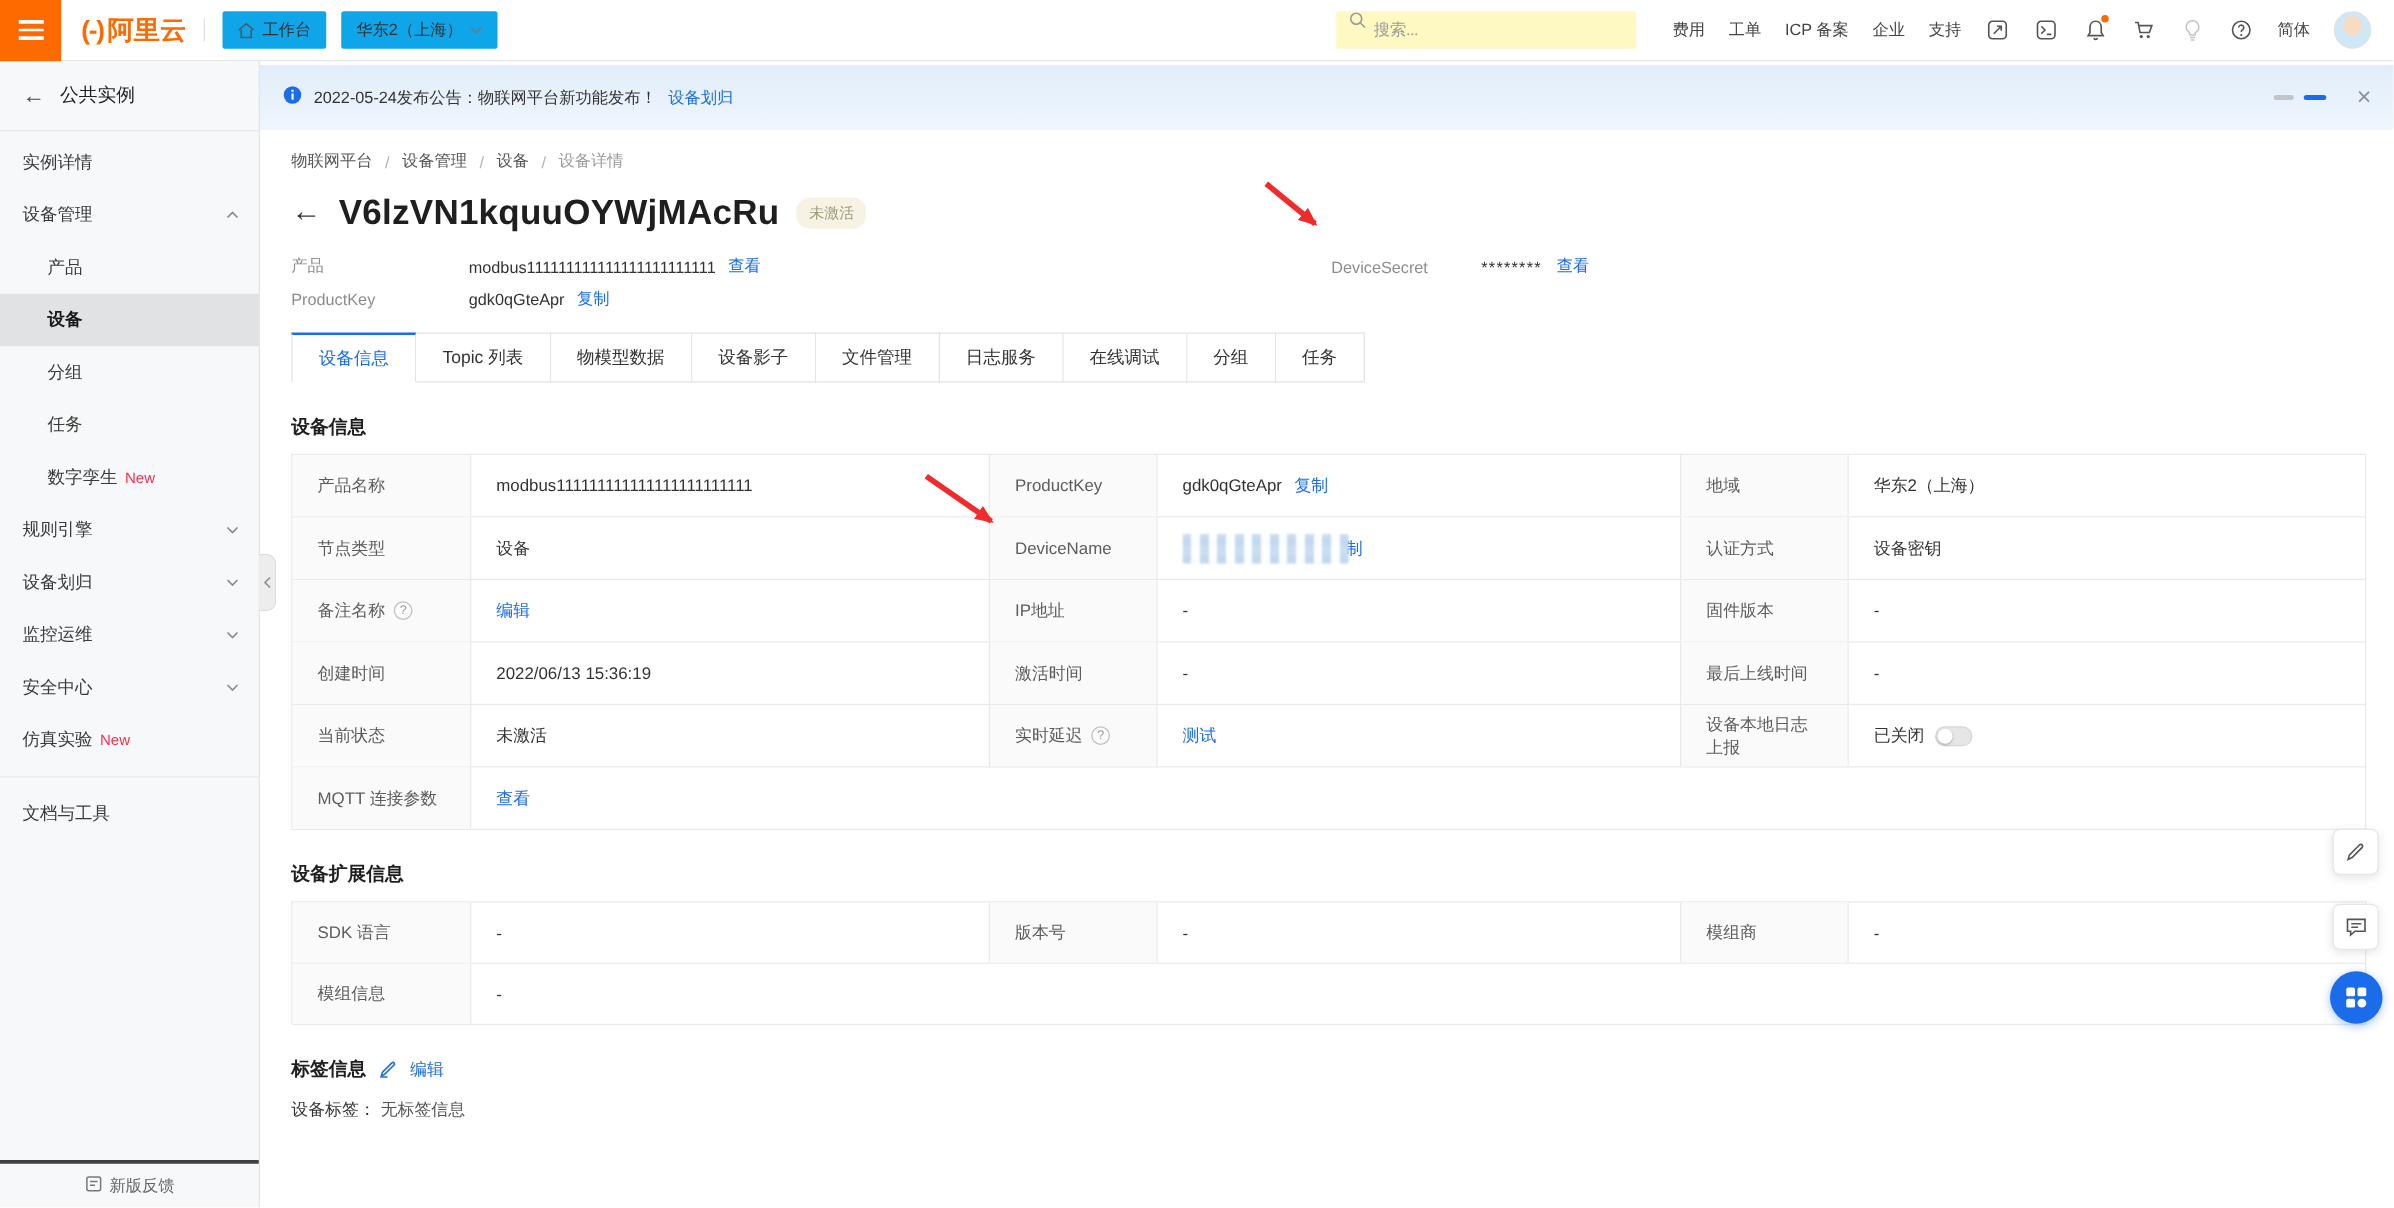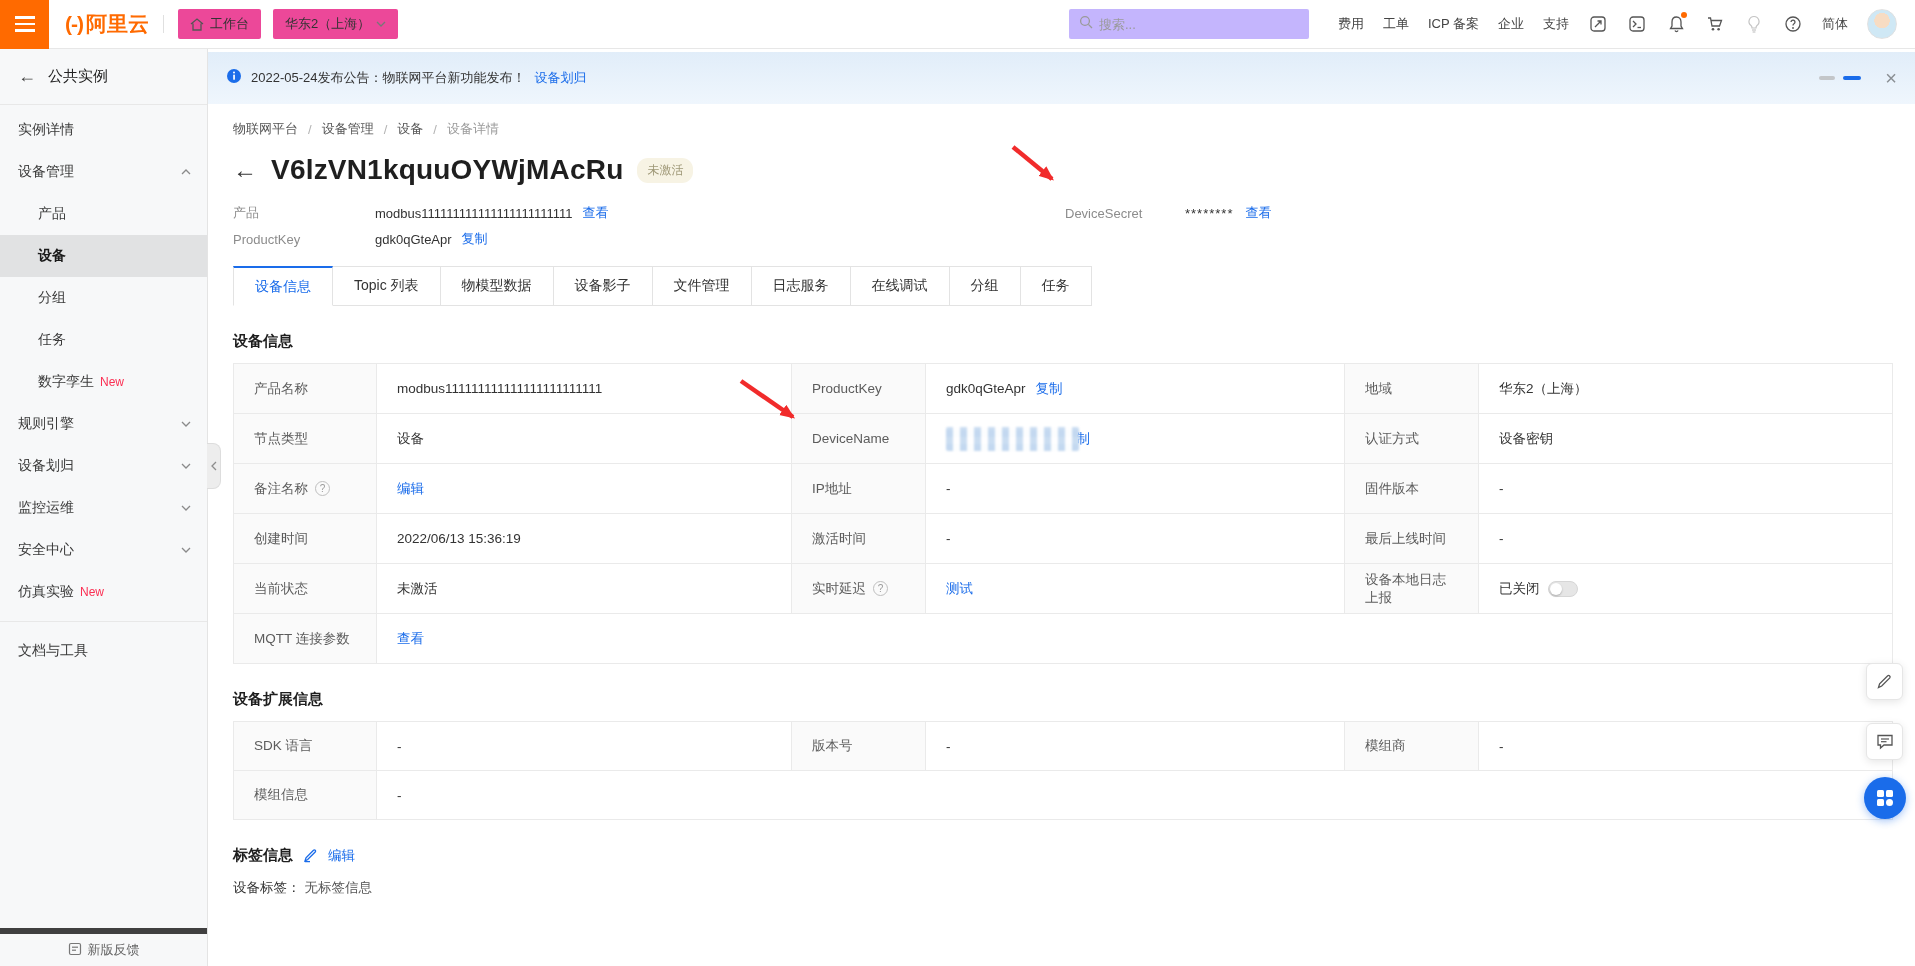--- a/index.html
+++ b/index.html
@@ -9,26 +9,26 @@
   
   .topbar { height:49px; background:#fff; border-bottom:1px solid #e7e7e7;
     display:flex; align-items:center; position:relative; z-index:20; }
   .burger { width:49px; height:49px; background:#ff6a00; display:flex; flex-direction:column;
     justify-content:center; align-items:center; gap:4px; cursor:pointer; }
   .burger i { width:20px; height:2.5px; background:#fff; display:block; }
   .logo { display:flex; align-items:baseline; margin-left:16px; cursor:pointer; }
   .logo .mark { color:#ff6a00; font-weight:bold; font-size:21px; letter-spacing:-1px; }
   .logo .txt { color:#ff6a00; font-weight:bold; font-size:21px; margin-left:3px; }
   .vdiv { width:1px; height:18px; background:#e0e0e0; margin:0 14px; }
-  .chip { height:30px; background:#ec4899; border-radius:2px; display:flex; align-items:center;
+  .chip { height:30px; background:#0ea5e9; border-radius:2px; display:flex; align-items:center;
     padding:0 12px; font-size:13px; color:#333; margin-right:12px; cursor:pointer; gap:6px; }
   .chip svg { display:block; }
   .top-right { margin-left:auto; display:flex; align-items:center; padding-right:18px; gap:19px; }
-  .search { width:240px; height:30px; background:#c4b5fd; border-radius:2px; display:flex;
-    align-items:center; padding:0 10px; gap:6px; margin-right:10px; }
+  .search { width:240px; height:30px; background:#fef9c3; border-radius:2px; display:flex;
+    padding:0 10px; gap:6px; margin-right:10px;font-family:Liberation Serif, serif; }
   .search input { border:none; outline:none; background:transparent; font-size:13px; width:190px;
     color:#333; font-family:inherit; }
   .search input::placeholder { color:#9a9a9a; }
   .navtxt { font-size:13px; color:#444; cursor:pointer; white-space:nowrap; }
   .ticon { position:relative; width:20px; height:20px; display:flex; align-items:center;
     justify-content:center; cursor:pointer; }
   .dot { position:absolute; top:-2px; right:-1px; width:6px; height:6px; background:#ff6a00;
     border-radius:50%; }
   .avatar { width:30px; height:30px; border-radius:50%; cursor:pointer;
     background:radial-gradient(circle at 50% 38%, #f7dcc3 0 34%, #cfe8f5 35%),
@@ -42,21 +42,21 @@
     border-bottom:1px solid #e8e8e8; font-size:15px; color:#222; cursor:pointer; }
   .side-head .back { font-size:18px; color:#444; }
   .side-scroll { flex:1; padding-top:4px; }
   .side-item { height:42px; display:flex; align-items:center; padding:0 16px 0 18px;
     font-size:14px; color:#3a3a3a; cursor:pointer; }
   .side-item.sub { padding-left:38px; }
   .side-item.active { background:#e1e2e3; font-weight:bold; color:#1a1a1a; }
   .side-item .chev { margin-left:auto; color:#8a8a8a; display:flex; }
   .newb { color:#fb2e52; font-size:12px; margin-left:6px; }
   .side-divider { height:1px; background:#e8e8e8; margin:8px 0; }
-  .side-foot { height:38px; border-top:6px solid #404040; display:flex; align-items:center;
+  .side-foot { height:38px; border-top:3px solid #404040; display:flex; align-items:center;
     justify-content:center; gap:6px; font-size:13px; color:#666; cursor:pointer; }
 
   
   .main { flex:1; position:relative; background:#fff; overflow:hidden; }
   .banner { height:52px; margin-top:3px; background:linear-gradient(180deg,#e1edf9,#eff6fd);
     display:flex; align-items:center; padding:0 18px; gap:9px; }
   .banner .btxt { font-size:13px; color:#333; }
   .banner .blink { font-size:13px; cursor:pointer; }
   .banner-right { margin-left:auto; display:flex; align-items:center; gap:8px; }
   .dash { height:4px; border-radius:2px; cursor:pointer; }

